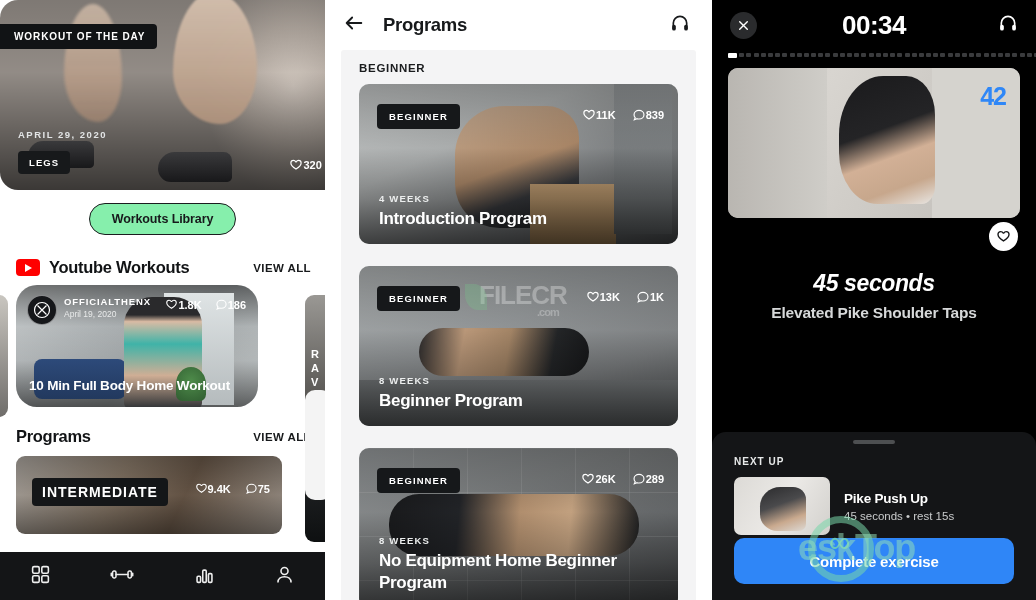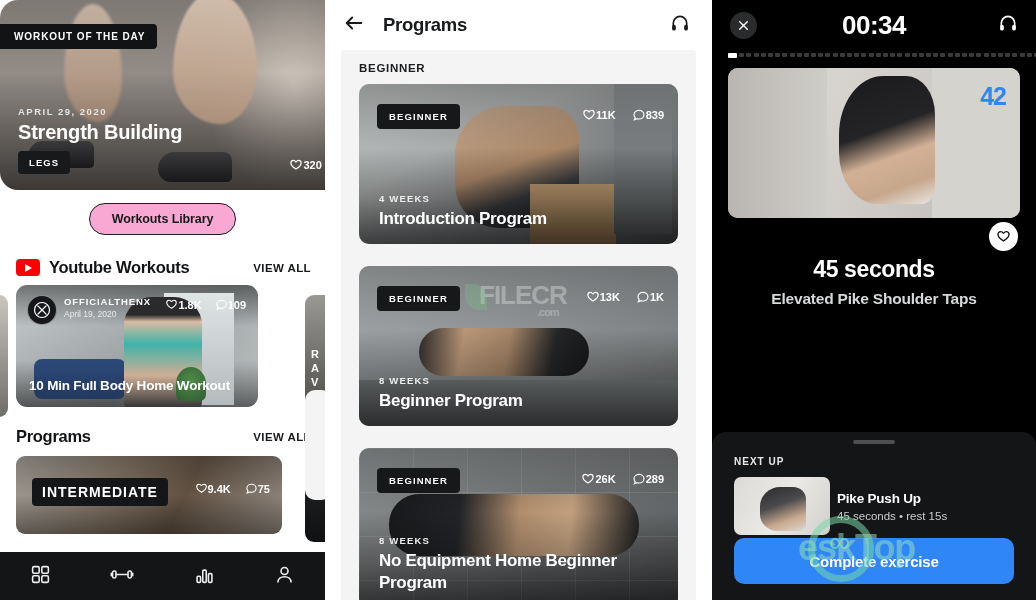--- a/index.html
+++ b/index.html
@@ -59,36 +59,36 @@
     position:absolute; left:18px; bottom:16px; z-index:4;
     background:#17191b; color:#fff; font-size:9.5px; font-weight:700;
     letter-spacing:1.1px; padding:6px 11px; border-radius:4px;
   }
   .hero-stats { position:absolute; right:14px; bottom:18px; z-index:4; display:flex; gap:14px; align-items:center;}
   .stat { display:flex; align-items:center; color:#fff; font-size:11px; font-weight:700;}
 
   .lib-wrap { height:58px; display:flex; align-items:center; justify-content:center; background:#fff; position:relative; z-index:5;}
   .lib-btn {
     border:1.4px solid #1b1d1f; border-radius:22px; padding:8px 22px;
-    font-size:12.5px; font-weight:700; color:#17191b; background:#f9a8d4; letter-spacing:-.1px;
+    font-size:12.5px; font-weight:700; color:#17191b; background:#86efac; letter-spacing:-.1px;
   }
   .edge-card-r {
     position:absolute; right:-6px; top:200px; width:26px; height:110px;
     background:#f4f4f4; border-radius:10px; z-index:1;
   }
 
   .sec-head { display:flex; align-items:center; padding:10px 14px 8px 16px; }
   .yt-logo { width:24px; height:17px; background:#ff0000; border-radius:4px; margin-right:9px; position:relative; }
   .yt-logo::after { content:""; position:absolute; left:9px; top:4.5px; border-left:7px solid #fff; border-top:4px solid transparent; border-bottom:4px solid transparent;}
   .sec-title { font-size:16.5px; font-weight:700; color:#111315; letter-spacing:-.3px; flex:1; }
   .view-all { font-size:11.5px; font-weight:700; color:#17191b; letter-spacing:.4px;text-align:right; }
 
   .yt-row { position:relative; height:132px; padding-left:16px; }
   .yt-card {
-    position:relative; width:242px; height:122px; border-radius:11px; overflow:hidden;
+    position:relative; width:242px; height:122px; border-radius:21px; overflow:hidden;
     background:
       linear-gradient(to bottom, rgba(0,0,0,.46) 0%, rgba(0,0,0,.05) 34%, rgba(0,0,0,.08) 62%, rgba(0,0,0,.55) 100%),
       linear-gradient(135deg,#cfd3d4 0%,#b9bec0 30%,#a7acae 58%,#cdd2d3 100%);
   }
   .yt-card .room::before{ content:""; position:absolute; right:24px; top:8px; width:70px; height:112px; background:linear-gradient(to bottom,#dfe4e5,#b5bbbd); }
   .yt-card .person{ position:absolute; left:108px; top:12px; width:78px; height:112px;
     background: linear-gradient(to bottom,#2a2a2c 0%,#2a2a2c 16%,#d9bba4 22%,#3fb3a8 42%,#cfae95 70%,#2c3034 100%);
     border-radius: 28px 28px 6px 6px; filter: blur(.4px);}
   .yt-card .sofa{ position:absolute; left:18px; bottom:8px; width:92px; height:40px; background:linear-gradient(to bottom,#2d4a7a,#22395e); border-radius:8px;}
   .yt-card .plant{ position:absolute; right:52px; bottom:6px; width:30px; height:34px; background:radial-gradient(circle at 50% 40%,#4e8b4a,#2f5c30); border-radius:50% 50% 20% 20%;}
@@ -182,26 +182,26 @@
   .p3-video{ position:relative; margin:8px 16px 0 16px; height:150px; border-radius:10px; overflow:hidden;
     background: linear-gradient(120deg,#c9c6c1 0%,#d8d5d0 28%,#cfccc7 55%,#bfbcb7 100%); padding-left: 20px; }
   .p3-video .wall{ position:absolute; left:0; top:0; width:34%; height:100%; background:linear-gradient(to right,#b9b6b1,#cfcdc8);}
   .p3-video .wall2{ position:absolute; right:0; top:0; width:30%; height:100%; background:#d5d3ce;}
   .p3-video .pike{ position:absolute; left:38%; top:8px; width:96px; height:128px;
     background: linear-gradient(160deg,#1a1a1c 0%,#242426 42%,#d2b096 62%,#c7a78c 82%,#e8e6e3 100%);
     border-radius: 46% 30% 14% 40%; filter: blur(.5px);}
   .p3-count{ position:absolute; right:14px; top:14px; color:#2f87f7; font-size:25px; font-weight:800; letter-spacing:-1px;}
   .heart-fab{ position:absolute; right:18px; top:222px; width:29px; height:29px; border-radius:50%; background:#fff;
     display:flex; align-items:center; justify-content:center; z-index:5;}
-  .p3-dur{ text-align:center; color:#fff; font-size:23px; font-weight:700; margin-top:38px; letter-spacing:-.4px;}
+  .p3-dur{ text-align:center; color:#fff; font-size:23px; font-weight:700; margin-top:52px; letter-spacing:-.4px;font-style:italic;}
   .p3-ex{ text-align:center; color:#d6d8d9; font-size:15.5px; font-weight:600; margin-top:7px; letter-spacing:-.2px;}
   .p3-sheet{ position:absolute; left:0; bottom:0; width:324px; height:168px; background:#141517; border-radius:14px 14px 0 0; }
   .grabber{ width:42px; height:4px; background:#4d4f51; border-radius:3px; margin:8px auto 0 auto;}
   .nextup-label{ color:#e8eaea; font-size:10px; font-weight:800; letter-spacing:1px; padding:12px 0 0 22px;}
-  .nextup-row{ display:flex; align-items:center; padding:10px 22px 0 22px; gap:7px;}
+  .nextup-row{ display:flex; align-items:center; padding:10px 22px 0 22px; gap:14px;}
   .nextup-thumb{ width:96px; height:58px; border-radius:7px; overflow:hidden; position:relative;
      background:linear-gradient(120deg,#dcdad6 0%,#ebe9e6 50%,#d2d0cc 100%);}
   .nextup-thumb .p{ position:absolute; left:26px; top:10px; width:46px; height:44px;
      background:linear-gradient(160deg,#2b2b2d 0%,#4a4a4c 40%,#c9a98e 72%,#ddd9d4 100%);
      border-radius:44% 28% 16% 38%;}
   .nextup-name{ color:#fff; font-size:13.5px; font-weight:700; letter-spacing:-.2px;}
   .nextup-sub{ color:#c9cbcc; font-size:11.5px; font-weight:500; margin-top:4px;}
   .cta{ position:absolute; left:22px; right:22px; bottom:16px; height:46px; border-radius:10px;
      background:#2f86f7; color:#fff; font-size:15px; font-weight:700; display:flex;
      align-items:center; justify-content:center; border:none; letter-spacing:-.2px;}
@@ -227,21 +227,20 @@
       <div class="hero-hp">
         <svg width="19" height="19" viewBox="0 0 24 24" fill="none" stroke="#fff" stroke-width="2" stroke-linecap="round">
           <path d="M4 15v-3a8 8 0 0 1 16 0v3"></path>
           <rect x="2.5" y="14" width="4.5" height="7" rx="2.2" fill="#fff" stroke="none"></rect>
           <rect x="17" y="14" width="4.5" height="7" rx="2.2" fill="#fff" stroke="none"></rect>
         </svg>
       </div>
 
       <div class="hero-meta">
         <div class="hero-date">APRIL 29, 2020</div>
-        <div class="hero-title">Strength Building</div>
       </div>
 
       <div class="hero-tag">LEGS</div>
 
       <div class="hero-stats">
         <div class="stat">
           <svg width="14" height="14" viewBox="0 0 24 24" fill="none" stroke="#fff" stroke-width="2">
               <path d="M20.8 8.6c0-2.5-2-4.5-4.4-4.5-1.7 0-3.2 1-3.9 2.4h-1c-.7-1.4-2.2-2.4-3.9-2.4-2.4 0-4.4 2-4.4 4.5 0 5 8.8 10.4 8.8 10.4s8.8-5.4 8.8-10.4z"></path>
             </svg>
           <span>320</span>
@@ -287,21 +286,21 @@
           <div class="stat">
             <svg width="13" height="13" viewBox="0 0 24 24" fill="none" stroke="#fff" stroke-width="2">
                 <path d="M20.8 8.6c0-2.5-2-4.5-4.4-4.5-1.7 0-3.2 1-3.9 2.4h-1c-.7-1.4-2.2-2.4-3.9-2.4-2.4 0-4.4 2-4.4 4.5 0 5 8.8 10.4 8.8 10.4s8.8-5.4 8.8-10.4z"></path>
               </svg>
             <span>1.8K</span>
           </div>
           <div class="stat">
             <svg width="13" height="13" viewBox="0 0 24 24" fill="none" stroke="#fff" stroke-width="2">
                 <path d="M20.5 11.5c0 4.1-3.8 7.4-8.5 7.4-1.1 0-2.2-.2-3.2-.5L4 20.2l1.5-3.6c-1.2-1.3-2-3-2-5.1 0-4.1 3.8-7.4 8.5-7.4s8.5 3.3 8.5 7.4z"></path>
               </svg>
-            <span>109</span>
+            <span>186</span>
           </div>
         </div>
         <div class="yt-vtitle">10 Min Full Body Home Workout</div>
       </div>
       <div class="edge-card-r2">
         <div class="t">R<br>A<br>V</div>
       </div>
     </div>
 
     <div class="sec-head">

